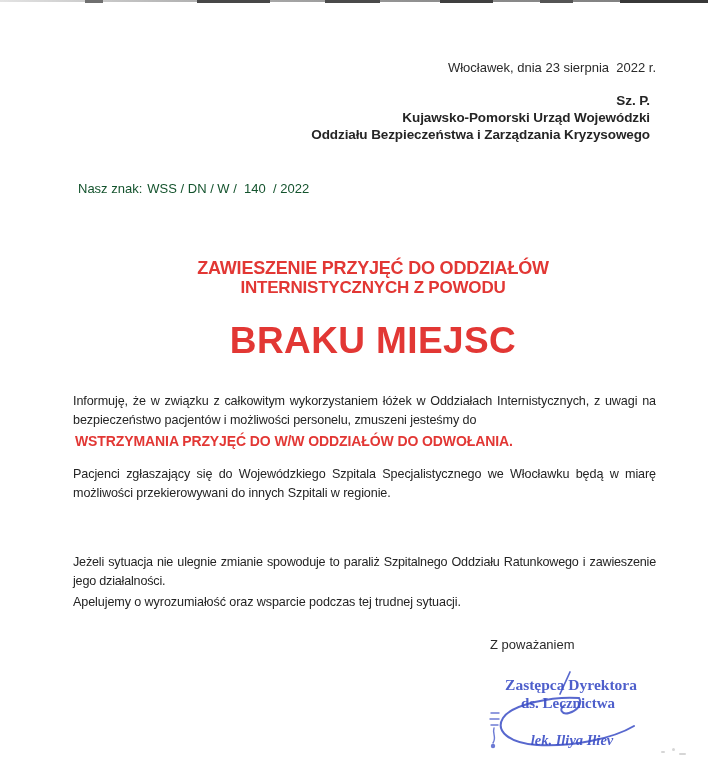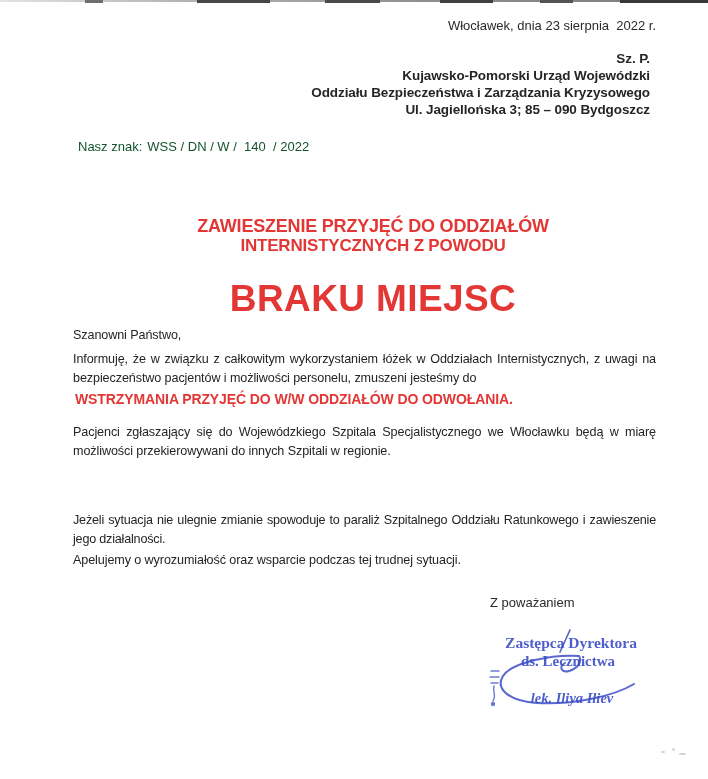--- a/index.html
+++ b/index.html
@@ -1,20 +1,20 @@
 <!DOCTYPE html>
 <html lang="pl"><head>
 <meta charset="utf-8">
 <style>
   html,body{margin:0;padding:0;background:#ffffff;}
   .page{
     position:relative;width:708px;height:779px;background:#ffffff;
     font-family:"Liberation Sans",sans-serif;color:#242424;overflow:hidden;
   }
-  .abs{position:absolute;}
+  .abs{position:absolute;margin-top:42px;}
   
   .edge-base{position:absolute;top:0;left:0;width:708px;height:2px;
     background:linear-gradient(to right,#e3e3e3 0%,#b5b5b5 25%,#8f8f8f 60%,#7c7c7c 100%);}
   .edge-seg{position:absolute;top:0;height:3px;}
   
   .date{top:18px;right:52px;font-size:13px;color:#2a2a2a;white-space:pre;}
   .recipient{top:50px;right:58px;text-align:right;font-weight:700;font-size:13.5px;
     line-height:17px;color:#252525;letter-spacing:-0.1px;}
   .ref{top:139px;left:78px;font-size:13px;color:#14532d;white-space:pre;}
   
@@ -52,30 +52,28 @@
   <span class="edge-seg" style="left:440px;width:53px;background:#3f3f3f;"></span>
   <span class="edge-seg" style="left:540px;width:33px;background:#545454;"></span>
   <span class="edge-seg" style="left:620px;width:88px;background:#383838;"></span>
 
   <div class="abs date">Włocławek, dnia 23 sierpnia  2022 r.</div>
 
   <div class="abs recipient">
     <div>Sz. P.</div>
     <div>Kujawsko-Pomorski Urząd Wojewódzki</div>
     <div>Oddziału Bezpieczeństwa i Zarządzania Kryzysowego</div>
-    <div>Ul. Jagiellońska 3; 85 – 090 Bydgoszcz</div>
   </div>
 
   <div class="abs ref"><span>Nasz znak:</span><span style="margin-left:5px;">WSS / DN / W /  140  / 2022</span></div>
 
   <div class="abs h-line h1" style="color: rgb(226, 55, 52);">ZAWIESZENIE PRZYJĘĆ DO ODDZIAŁÓW</div>
   <div class="abs h-line h2" style="color: rgb(226, 55, 52);">INTERNISTYCZNYCH Z POWODU</div>
   <div class="abs h-line h3" style="color: rgb(226, 55, 52);">BRAKU MIEJSC</div>
 
-  <div class="abs body-par greeting">Szanowni Państwo,</div>
   <div class="abs body-par p1">Informuję, że w związku z całkowitym wykorzystaniem łóżek w Oddziałach Internistycznych, z uwagi na bezpieczeństwo pacjentów i możliwości personelu, zmuszeni jesteśmy do</div>
   <div class="abs redline" style="color: rgb(226, 55, 52);">WSTRZYMANIA PRZYJĘĆ DO W/W ODDZIAŁÓW DO ODWOŁANIA.</div>
   <div class="abs body-par p2">Pacjenci zgłaszający się do Wojewódzkiego Szpitala Specjalistycznego we Włocławku będą w miarę możliwości przekierowywani do innych Szpitali w regionie.</div>
   <div class="abs body-par p4">Jeżeli sytuacja nie ulegnie zmianie spowoduje to paraliż Szpitalnego Oddziału Ratunkowego i zawieszenie jego działalności.</div>
   <div class="abs body-par p5">Apelujemy o wyrozumiałość oraz wsparcie podczas tej trudnej sytuacji.</div>
 
   <div class="abs closing">Z poważaniem</div>
 
   <div class="abs stamp">
     <svg width="172" height="94" viewBox="0 0 172 94">

